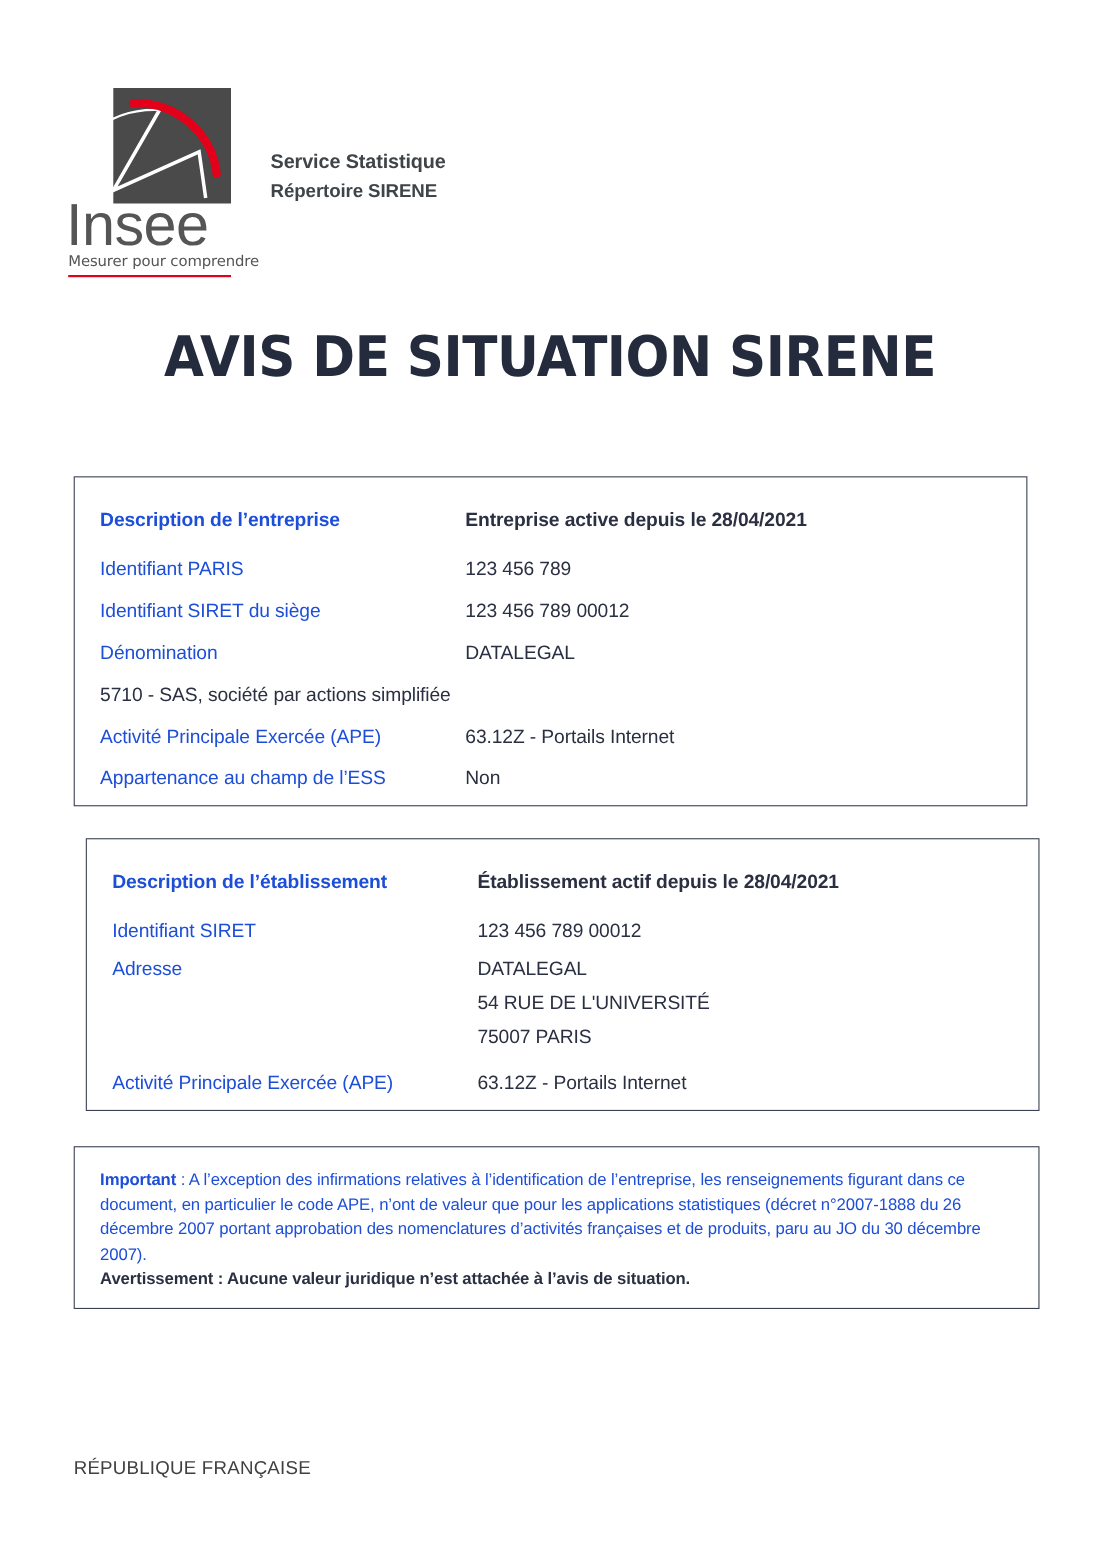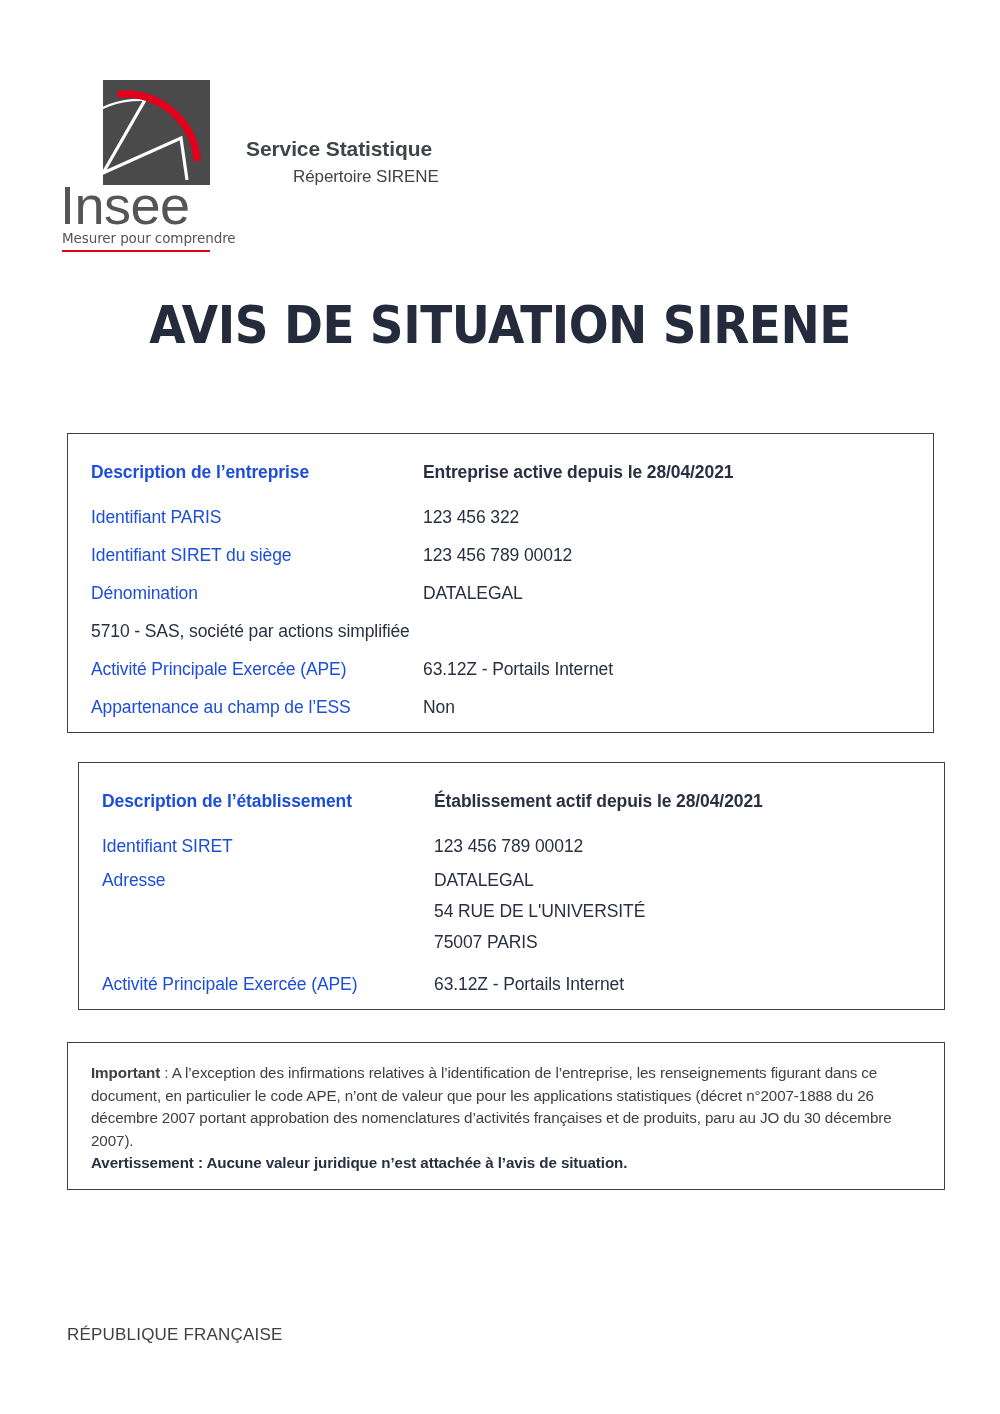--- a/index.html
+++ b/index.html
@@ -66,34 +66,33 @@
     height: 2px;
     background: #e2001a;
   }
 
   .header-titles {
     position: absolute;
     left: 246px;
     top: 136px;
   }
   .header-title-1 {
-    font-size: 21px;
+    font-size: 18px;
     font-weight: bold;
     color: #3f4448;
     letter-spacing: -0.1px;
     line-height: 1.25;
   }
   .header-title-2 {
     font-size: 17px;
-    font-weight: normal;
+    font-weight: bold;
     color: #3f4448;
     letter-spacing: -0.1px;
     line-height: 1.3;
     margin-top: 4px;
-    margin-left: 47px;
   }
 
   
   .doc-title {
     position: absolute;
     left: 0;
     top: 296px;
     width: 1000px;
     text-align: center;
     font-family: "DejaVu Sans", "Liberation Sans", sans-serif;
@@ -173,21 +172,21 @@
   
   .important-inner {
     position: absolute;
     left: 23px;
     top: 19px;
     right: 22px;
   }
   .important-para {
     font-size: 15.2px;
     line-height: 22.5px;
-    color: #404040;
+    color: #1d4ed8;
     letter-spacing: -0.1px;
     text-align: left;
   }
   .important-para b { font-weight: bold; }
   .important-warning {
     margin-top: 0px;
     font-size: 15.2px;
     line-height: 22.5px;
     font-weight: bold;
     color: #2a3042;
@@ -233,21 +232,21 @@
 <div class="box" id="box-entreprise">
   <div class="rows">
 
     <div class="row head">
       <div class="label">Description de l’entreprise</div>
       <div class="value">Entreprise active depuis le 28/04/2021</div>
     </div>
 
     <div class="row">
       <div class="label">Identifiant PARIS</div>
-      <div class="value">123 456 322</div>
+      <div class="value">123 456 789</div>
     </div>
     <div class="row">
       <div class="label">Identifiant SIRET du siège</div>
       <div class="value">123 456 789 00012</div>
     </div>
     <div class="row">
       <div class="label">Dénomination</div>
       <div class="value">DATALEGAL</div>
     </div>
     <div class="row">

